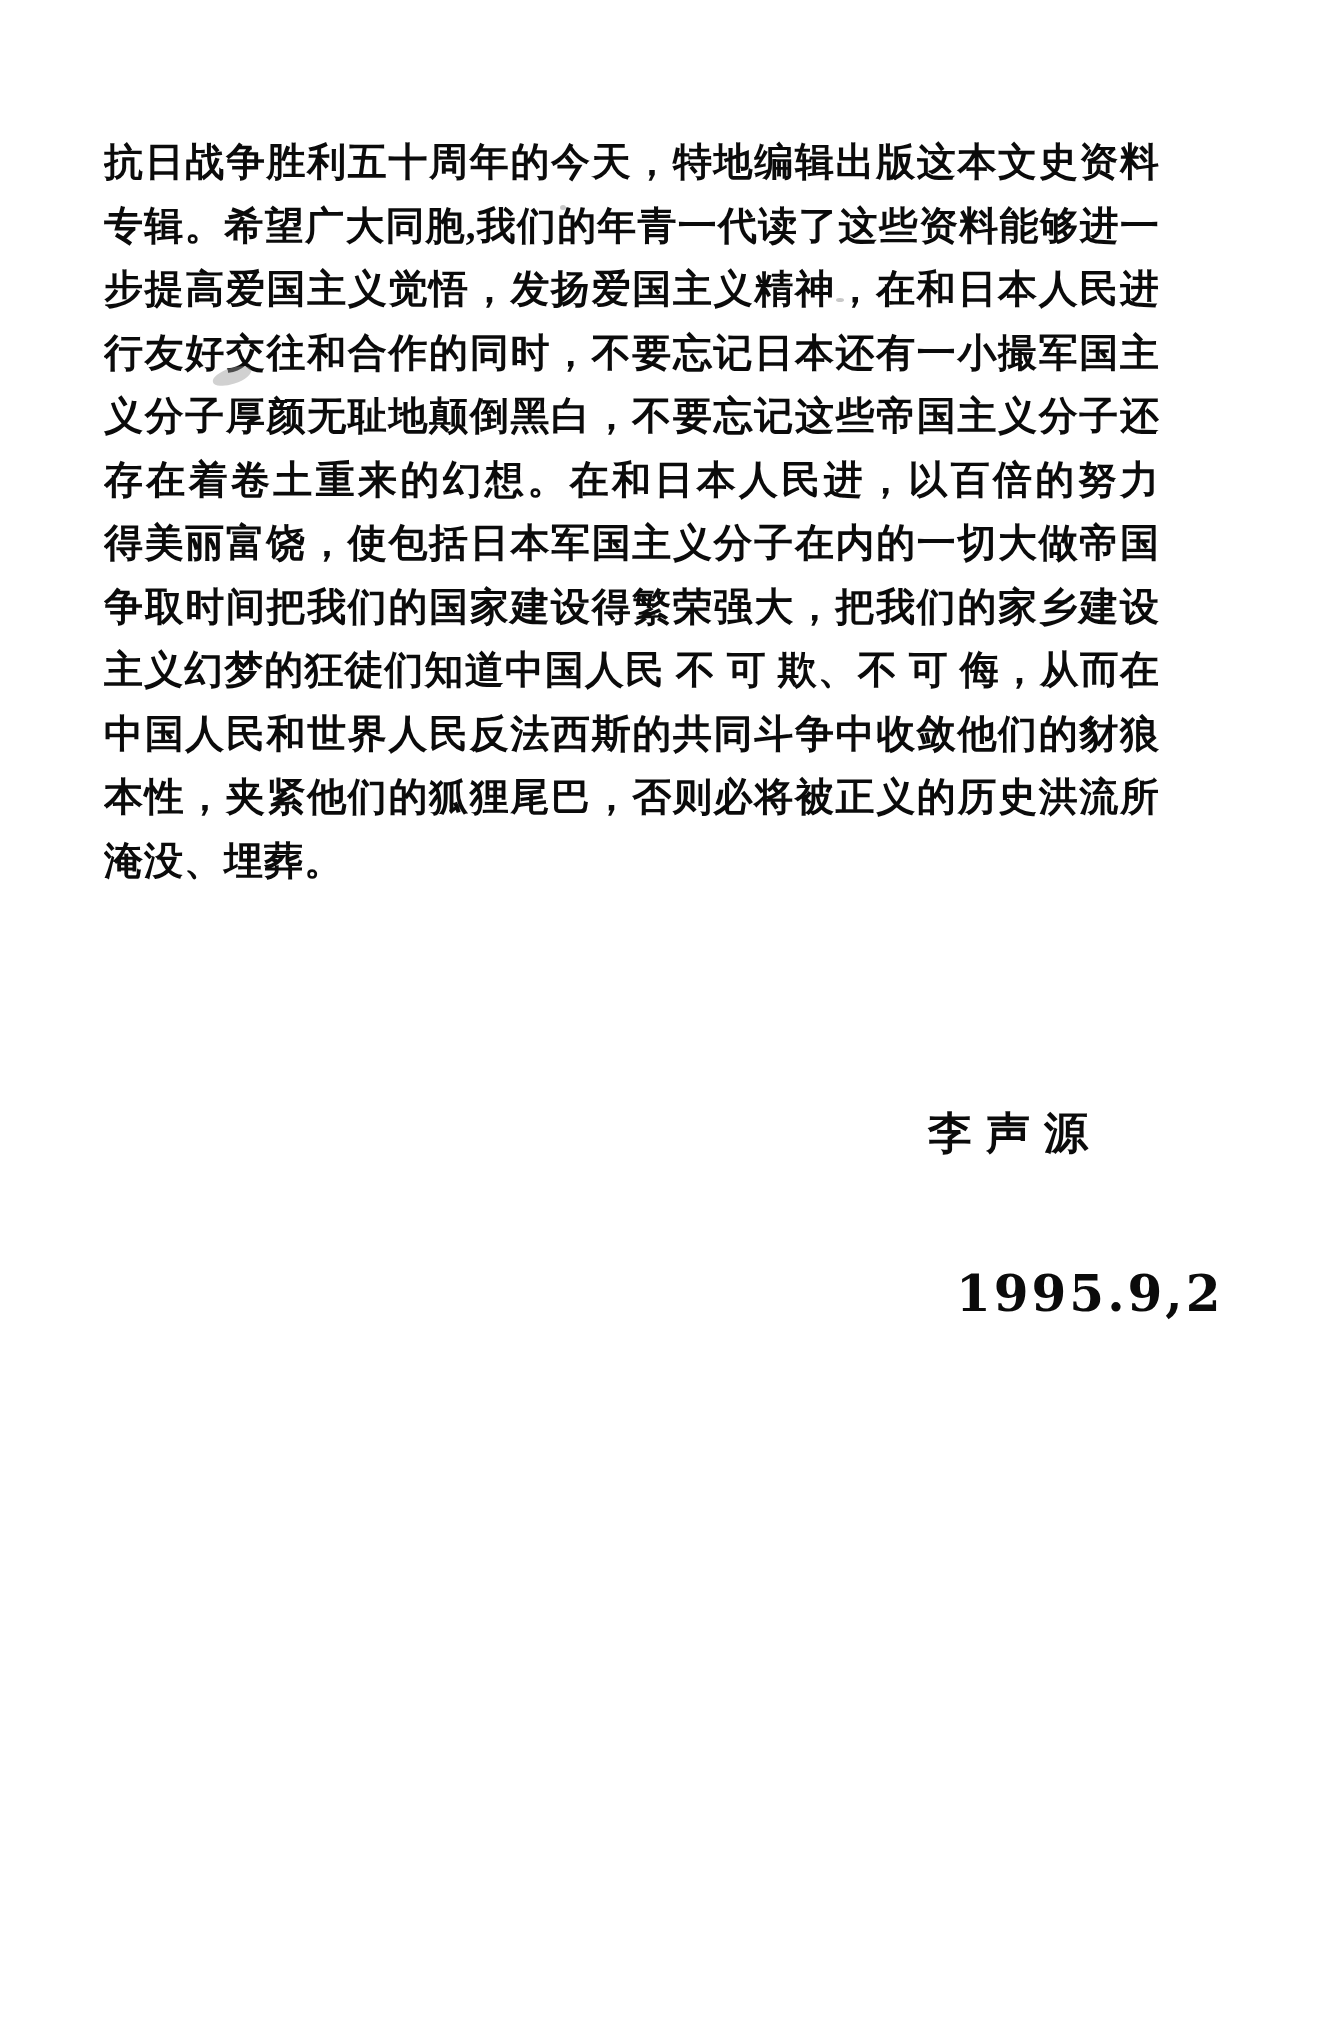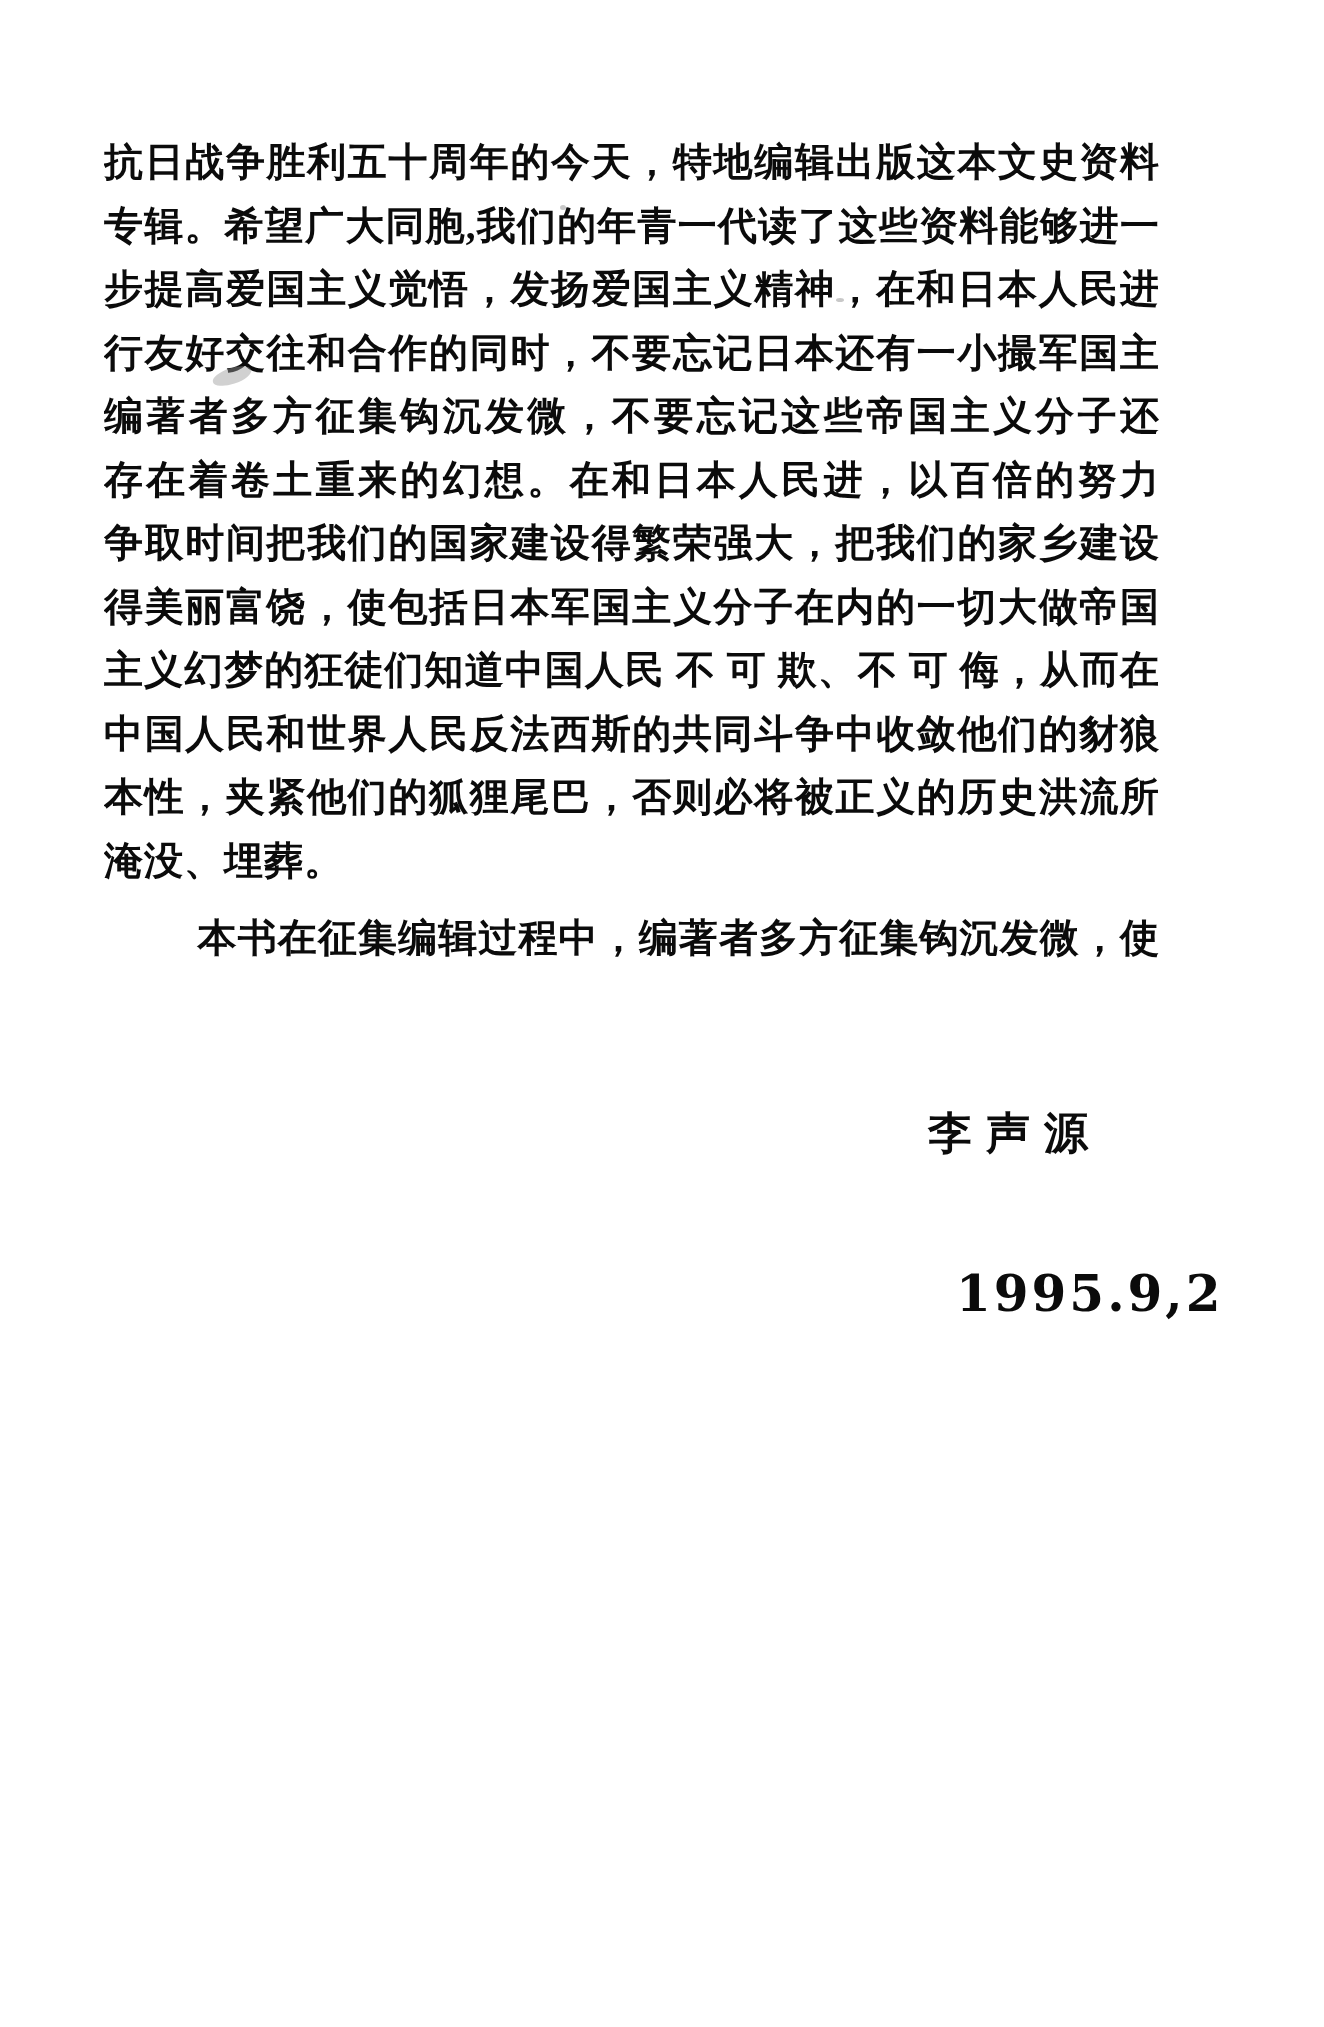--- a/index.html
+++ b/index.html
@@ -87,32 +87,31 @@
 
 <div class="page">
 
   <div class="textblock">
 
     <div class="para para-1">
       <div class="line">抗日战争胜利五十周年的今天，特地编辑出版这本文史资料</div>
       <div class="line">专辑。希望广大同胞,我们的年青一代读了这些资料能够进一</div>
       <div class="line">步提高爱国主义觉悟，发扬爱国主义精神，在和日本人民进</div>
       <div class="line">行友好交往和合作的同时，不要忘记日本还有一小撮军国主</div>
-      <div class="line">编著者多方征集钩沉发微，不要忘记这些帝国主义分子还</div>
+      <div class="line">义分子厚颜无耻地颠倒黑白，不要忘记这些帝国主义分子还</div>
       <div class="line">存在着卷土重来的幻想。在和日本人民进，以百倍的努力</div>
+      <div class="line">得美丽富饶，使包括日本军国主义分子在内的一切大做帝国</div>
       <div class="line">争取时间把我们的国家建设得繁荣强大，把我们的家乡建设</div>
-      <div class="line">得美丽富饶，使包括日本军国主义分子在内的一切大做帝国</div>
       <div class="line">主义幻梦的狂徒们知道中国人民 不 可 欺、不 可 侮，从而在</div>
       <div class="line">中国人民和世界人民反法西斯的共同斗争中收敛他们的豺狼</div>
       <div class="line">本性，夹紧他们的狐狸尾巴，否则必将被正义的历史洪流所</div>
       <div class="line para-end">淹没、埋葬。</div>
     </div>
 
     <div class="para para-2">
-      <div class="line indented">本书在征集编辑过程中，编著者多方征集钩沉发微，使</div>
     </div>
 
   </div>
 
   <div class="signature">李声源</div>
 
   <div class="date">1995.9,2</div>
 
   <div class="page-number">2</div>
 

